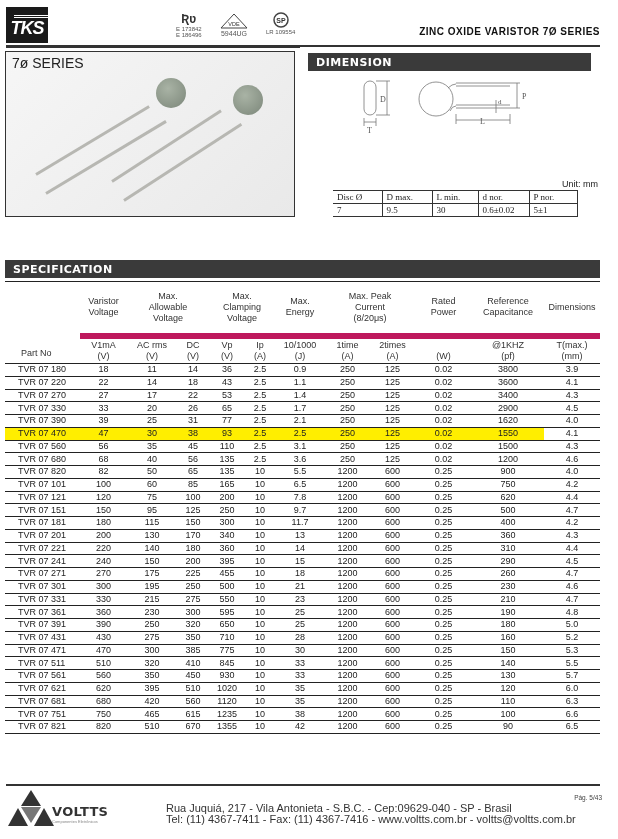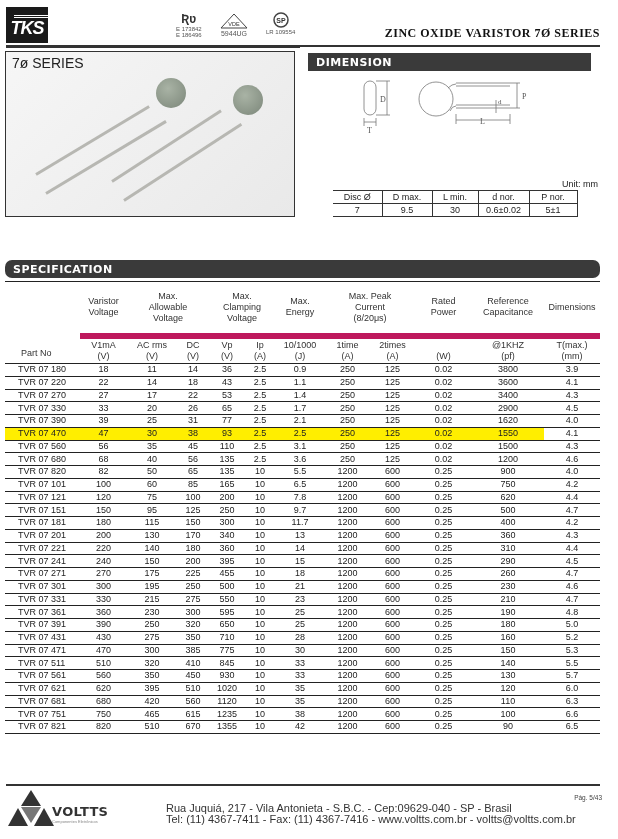--- a/index.html
+++ b/index.html
@@ -4,36 +4,36 @@
 <style>
   * { box-sizing: border-box; margin: 0; padding: 0; }
   body { width: 618px; height: 839px; background: #fff; font-family: "Liberation Sans", sans-serif; color: #222; position: relative; overflow: hidden; }
   .abs { position: absolute; }
   
   .logo { left: 6px; top: 7px; width: 42px; height: 36px; background: #1a1a1a; color: #fff; font-weight: bold; font-style: italic; font-size: 18px; display: flex; align-items: center; justify-content: center; letter-spacing: -1px; }
   .logo .bars { position: absolute; left: 8px; top: 8px; width: 40px; height: 3px; border-top: 1px solid #fff; border-bottom: 1px solid #fff; }
   .cert { top: 12px; font-size: 6px; color: #555; text-align: center; }
   .cert .sym { font-size: 12px; font-weight: bold; color: #333; display: block; }
   .header-rule { left: 6px; top: 45px; width: 294px; height: 3px; background: #333; }
-  .doc-title { right: 18px; top: 26px; font-size: 12px; font-weight: 900; letter-spacing: 0.5px; color: #111; font-family: Liberation Serif, serif; }
+  .doc-title { right: 18px; top: 26px; font-size: 10px; font-weight: 900; letter-spacing: 0.5px; color: #111; font-family: Liberation Sans, sans-serif; }
   .title-rule { left: 300px; top: 45px; width: 300px; height: 2px; background: #333; }
   
   .photo-box { left: 5px; top: 51px; width: 290px; height: 166px; border: 1px solid #333; background: linear-gradient(135deg, #f6f6f6, #e9e9e9); overflow: hidden; }
   .photo-title { left: 6px; top: 3px; font-size: 14px; color: #222; }
   .lead { position: absolute; height: 3px; background: #b7b7b2; transform-origin: left center; }
   .disc { position: absolute; width: 30px; height: 30px; border-radius: 50%; background: radial-gradient(circle at 40% 35%, #a9b3a5, #7b8679); }
   
   .bar { background: #3a3a3a; color: #fff; font-weight: 900; font-size: 11px; padding-left: 8px; display: flex; align-items: center; letter-spacing: 0.5px; font-family: "DejaVu Sans", sans-serif; }
   .dim-bar { left: 308px; top: 53px; width: 283px; height: 18px; }
-  .spec-bar { left: 5px; top: 260px; width: 595px; height: 18px; border-radius: 7px; }
+  .spec-bar { left: 5px; top: 260px; width: 595px; height: 18px; }
   
   .dim-svg { left: 360px; top: 78px; }
   .unit { right: 20px; top: 179px; font-size: 9px; }
   .dim-table { left: 333px; top: 190px; border-collapse: collapse; font-size: 9px; }
-  .dim-table td { border: 1px solid #333; text-align: center; padding: 1px 4px; height: 13px; }
+  .dim-table td { border: 1px solid #333; padding: 1px 4px; height: 13px; font-family: Liberation Serif, serif; }
   .dim-table tr:first-child td { border-top: 1px solid #333; }
   
   .spec { left: 5px; top: 281px; width: 595px; border-collapse: collapse; font-size: 9px; }
   .spec th { font-weight: normal; text-align: center; color: #333; line-height: 11px; }
   .spec .hdr1 th { height: 54px; vertical-align: middle; }
   .spec .hdr1 { border-top: 1px solid #222; }
   .spec .hdr2 th { border-top: 6px solid #be185d; height: 14px; padding-top: 1px; }
   .spec .hdr3 th { height: 13px; }
   .spec .hdr3 { border-bottom: 1px solid #222; }
   .spec .partno { text-align: left; padding-left: 16px; vertical-align: bottom !important; padding-bottom: 4px; }

